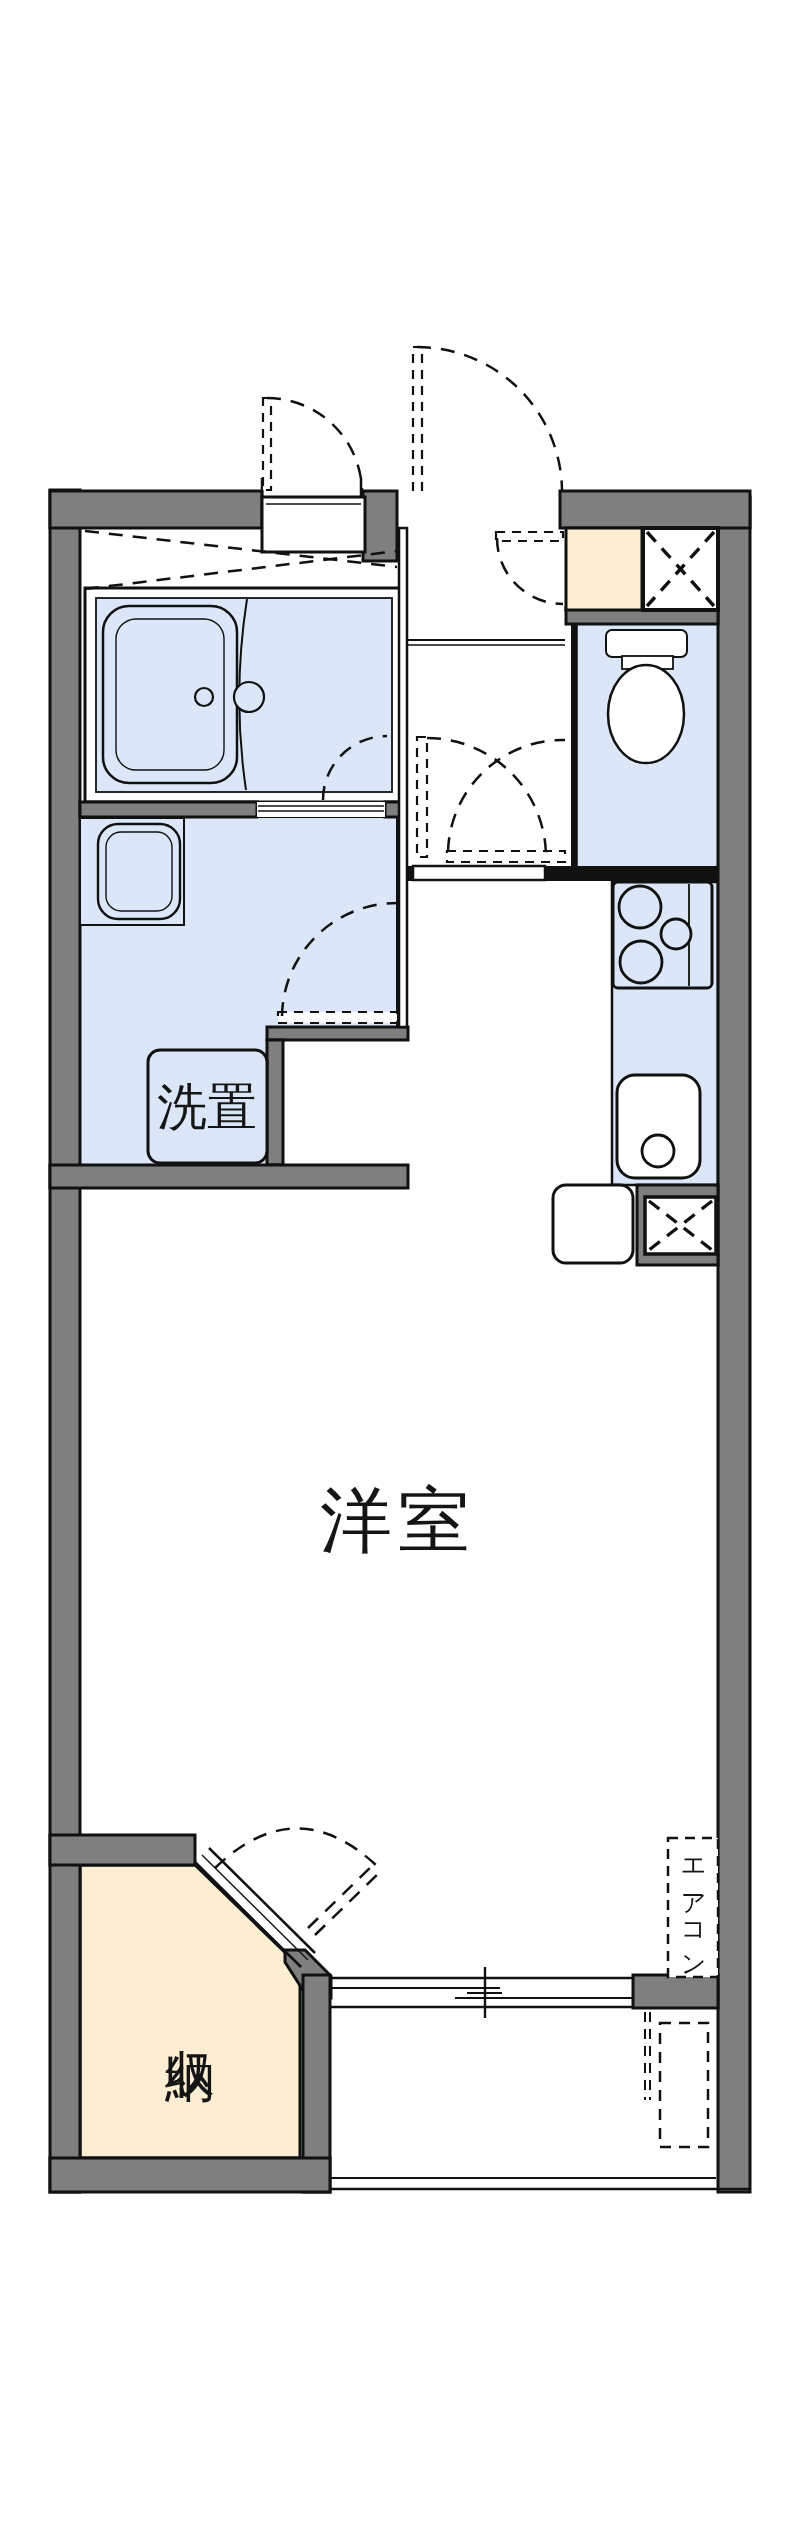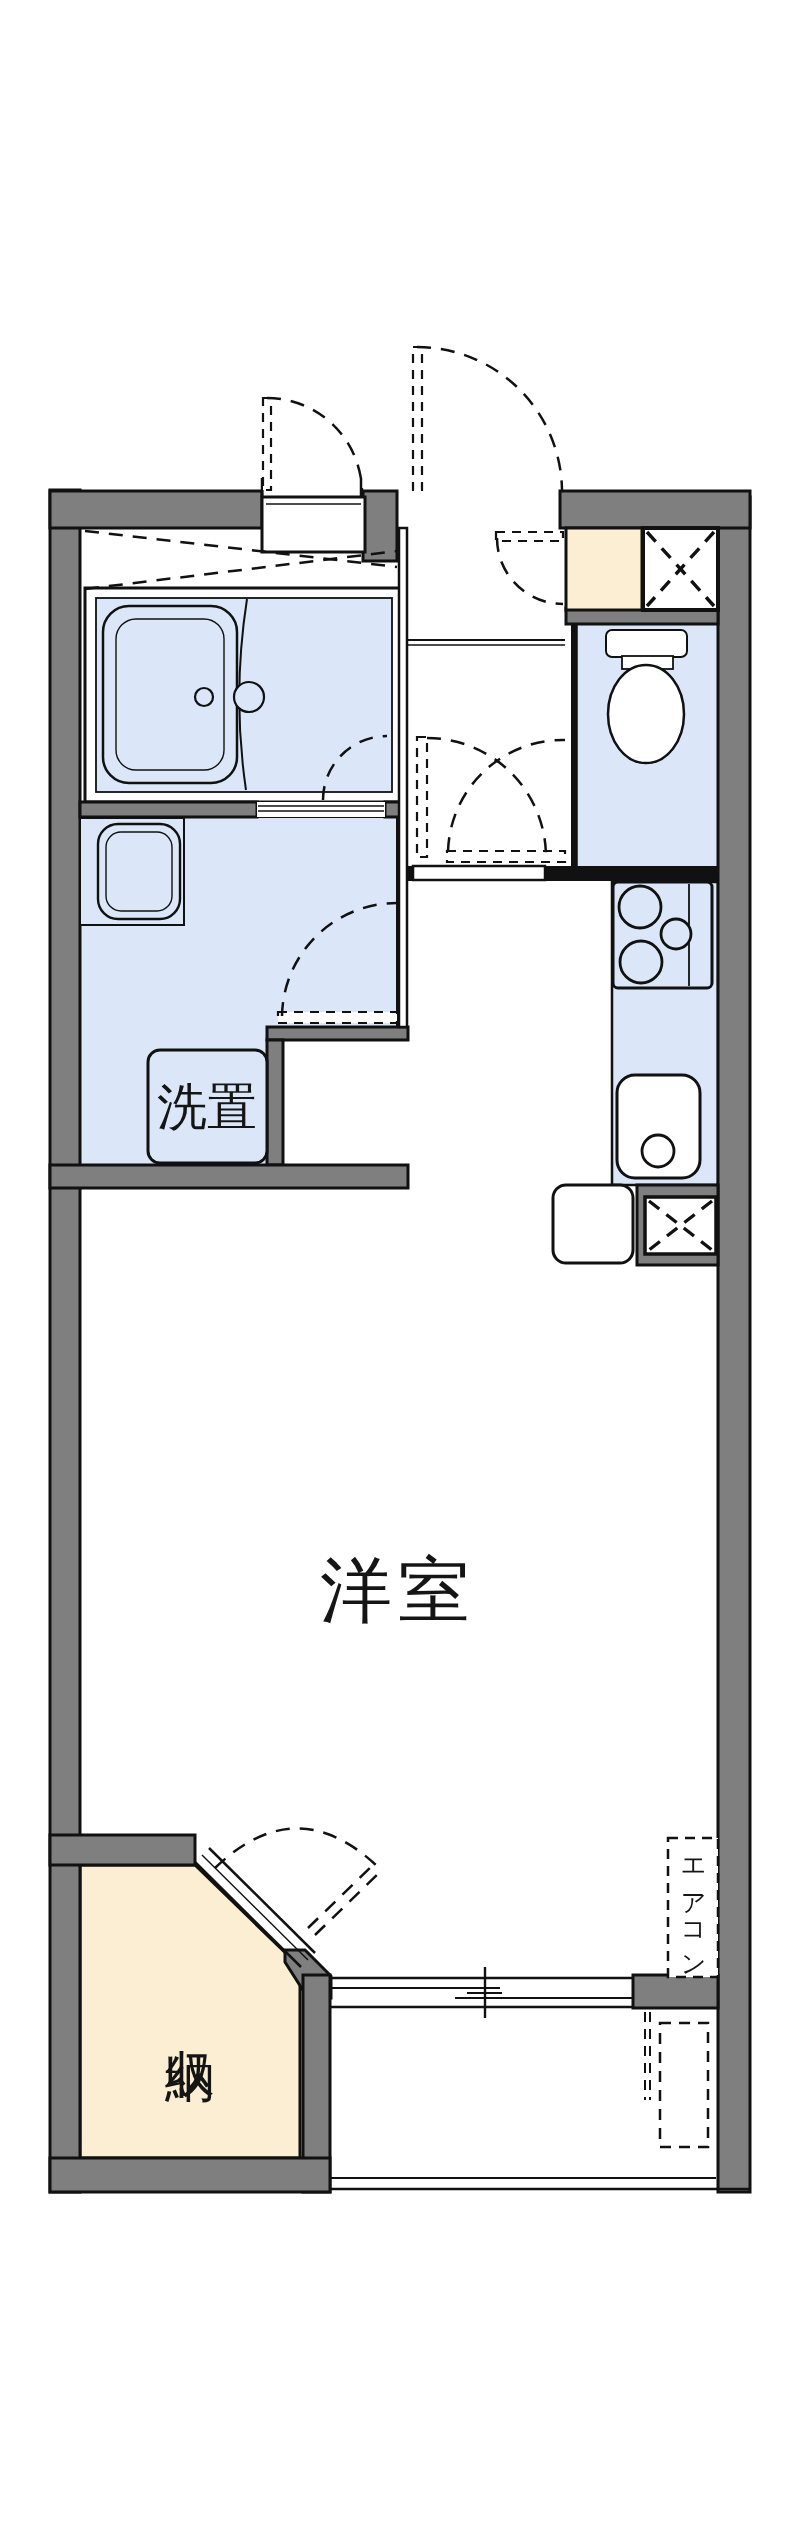--- a/index.html
+++ b/index.html
@@ -174,20 +174,20 @@
       <line x1="485" y1="1967" x2="485" y2="2018" class="ln" stroke-width="2.4"></line>
       <line x1="467" y1="1993" x2="502" y2="1993" class="ln" stroke-width="2.2"></line>
 
       <line x1="330" y1="2178" x2="716" y2="2178" class="ln" stroke-width="1.8"></line>
       <line x1="330" y1="2189" x2="750" y2="2189" class="ln" stroke-width="2.6"></line>
     </g>
   </svg>
 
   <div class="label lbl-washer" style="left:207px;top:1107px;">洗置</div>
 
-  <div class="label lbl-room" style="left:398px;top:1591px;">洋室</div>
+  <div class="label lbl-room" style="left:398px;top:1521px;">洋室</div>
 
 
   <div class="label vtext lbl-storage" style="left:190px;top:2015px;">収納</div>
 
   <div class="label vtext lbl-aircon" style="left:693px;top:1907px;">エアコン</div>
 
 </div>
 
 </body></html>

